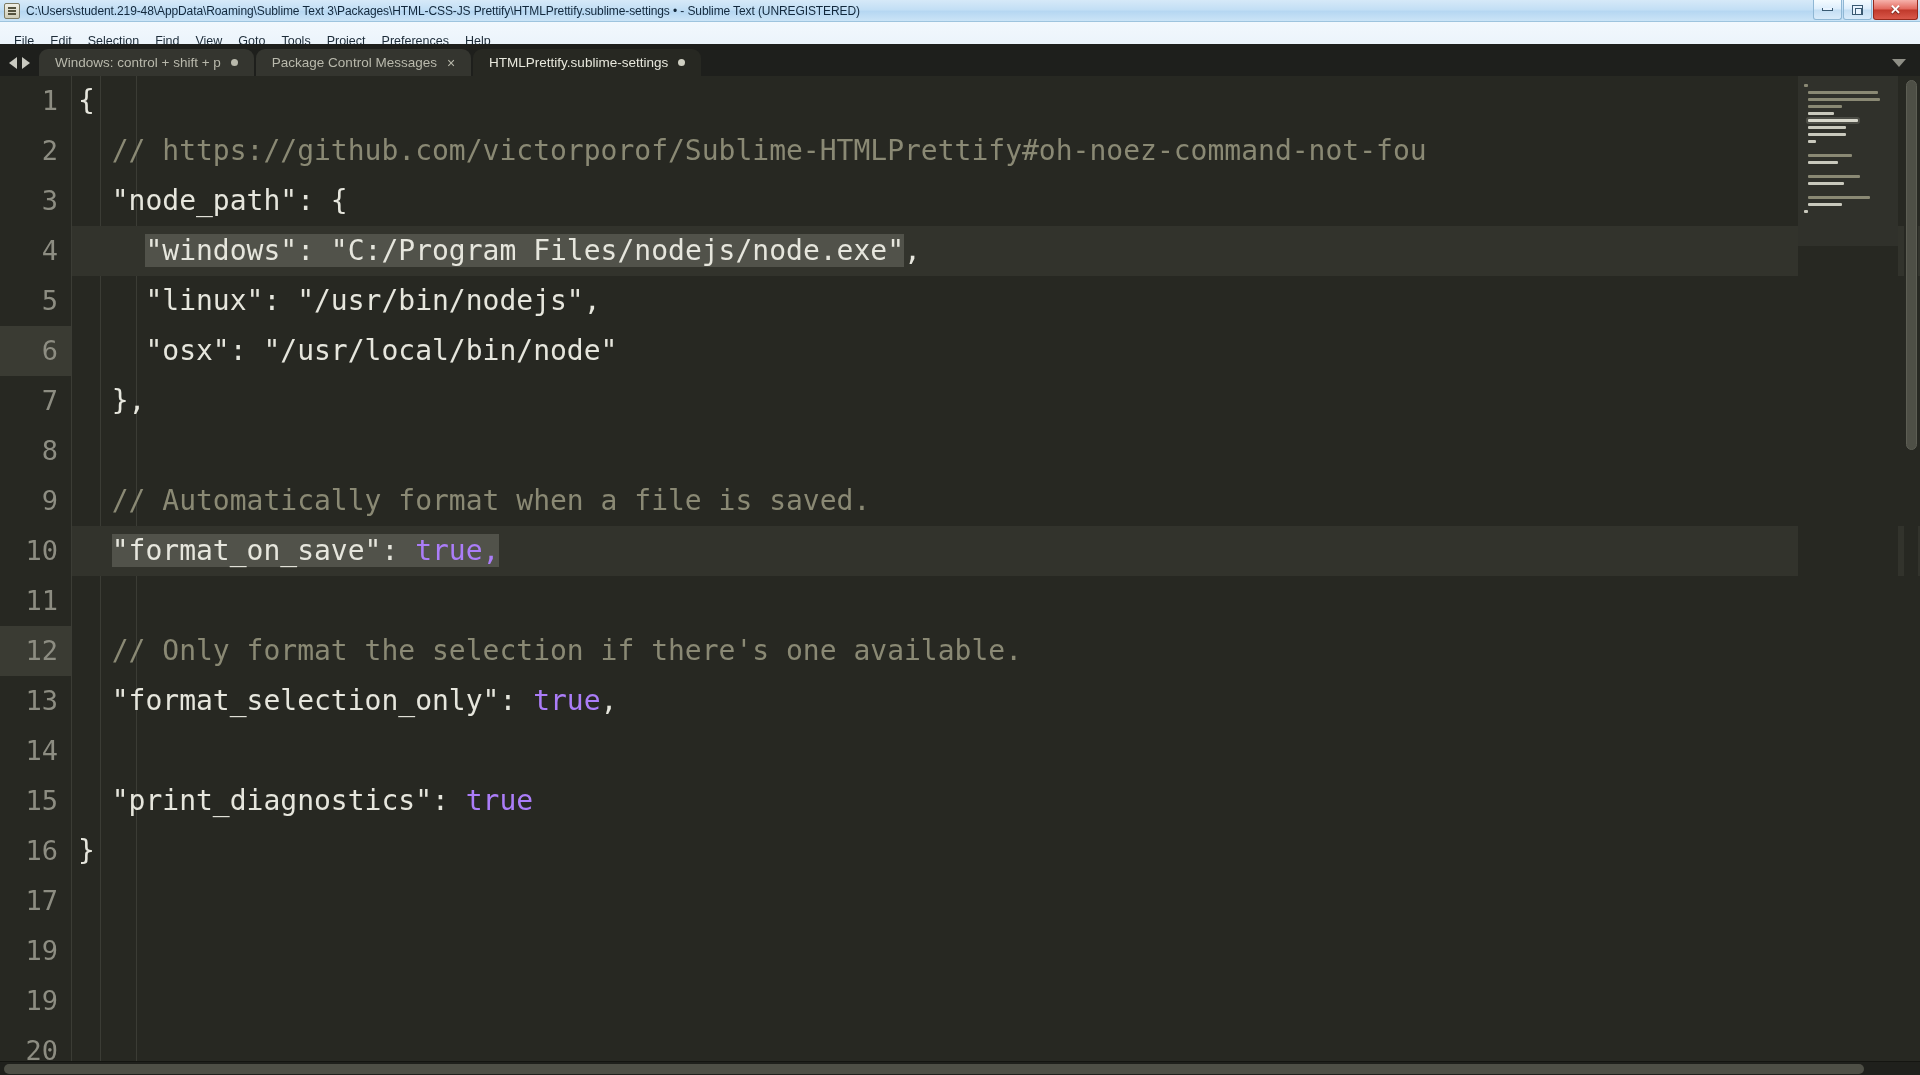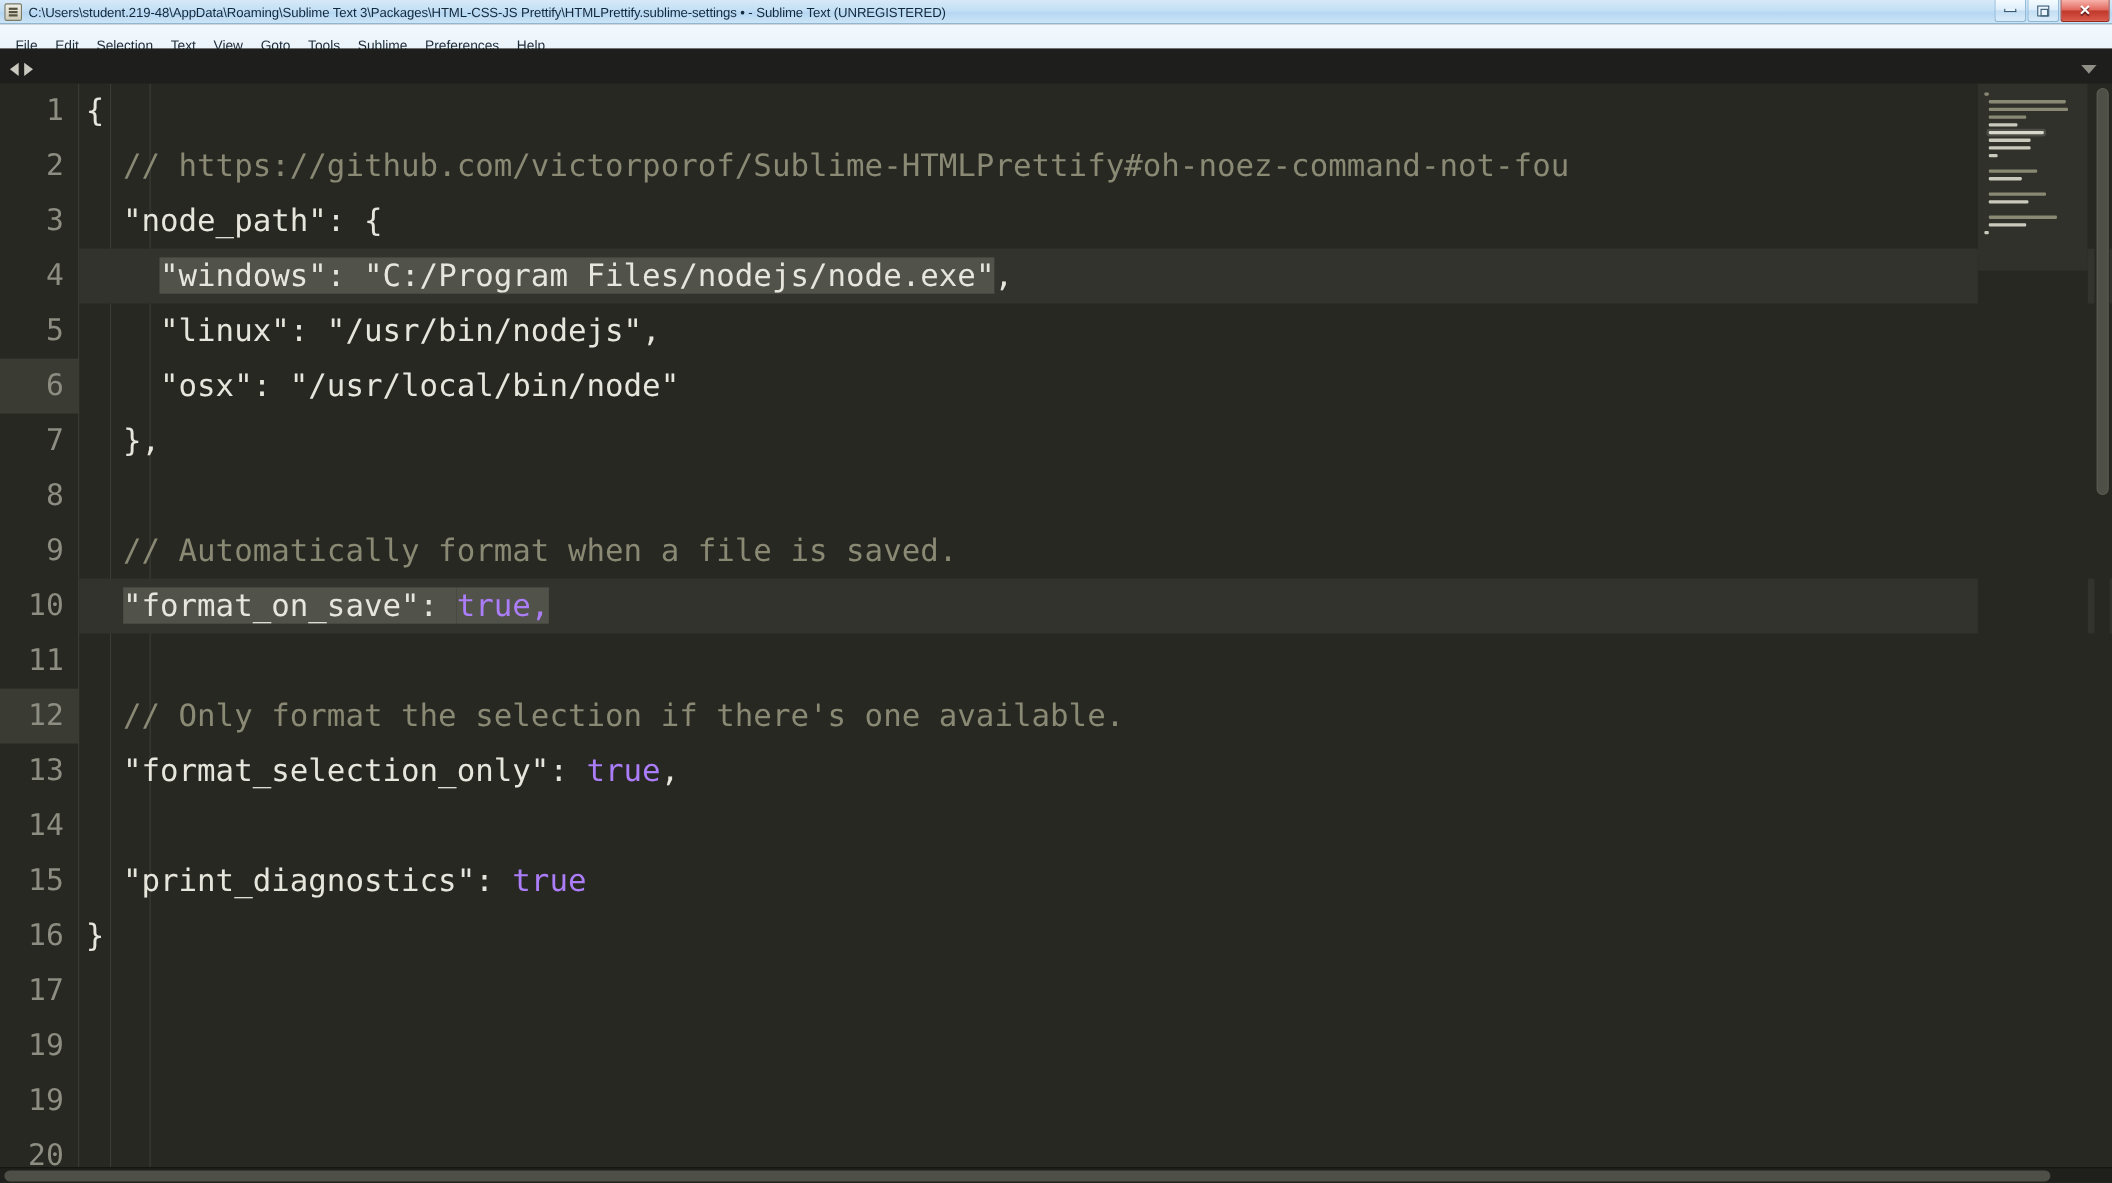--- a/index.html
+++ b/index.html
@@ -180,34 +180,48 @@
     <div class="win-btn close">
       <span class="glyph-close">✕</span>
     </div>
   </div>
 </div>
 
 <div id="menubar">
     <div class="menu-item">File</div>
     <div class="menu-item">Edit</div>
     <div class="menu-item">Selection</div>
-    <div class="menu-item">Text</div>
+    <div class="menu-item">Find</div>
     <div class="menu-item">View</div>
     <div class="menu-item">Goto</div>
     <div class="menu-item">Tools</div>
-    <div class="menu-item">Sublime</div>
+    <div class="menu-item">Project</div>
     <div class="menu-item">Preferences</div>
     <div class="menu-item">Help</div>
   </div>
 
 <div id="tabbar">
   <div class="tab-arrows">
     <span class="tri tri-l"></span>
     <span class="tri tri-r"></span>
   </div>
+  <div id="tabs-container" style="display:flex;align-items:flex-end;">
+      <div class="tab">
+        <span class="tab-label">Windows: control + shift + p</span>
+        <span class="dot-mod"></span>
+      </div>
+      <div class="tab">
+        <span class="tab-label">Package Control Messages</span>
+        <span class="tab-x">×</span>
+      </div>
+      <div class="tab active">
+        <span class="tab-label">HTMLPrettify.sublime-settings</span>
+        <span class="dot-mod"></span>
+      </div>
+    </div>
   <div class="tab-overflow"></div>
 </div>
 
 <div id="editor">
   <div id="gutter">
       <div class="gutter-line">1</div>
       <div class="gutter-line">2</div>
       <div class="gutter-line">3</div>
       <div class="gutter-line">4</div>
       <div class="gutter-line">5</div>

